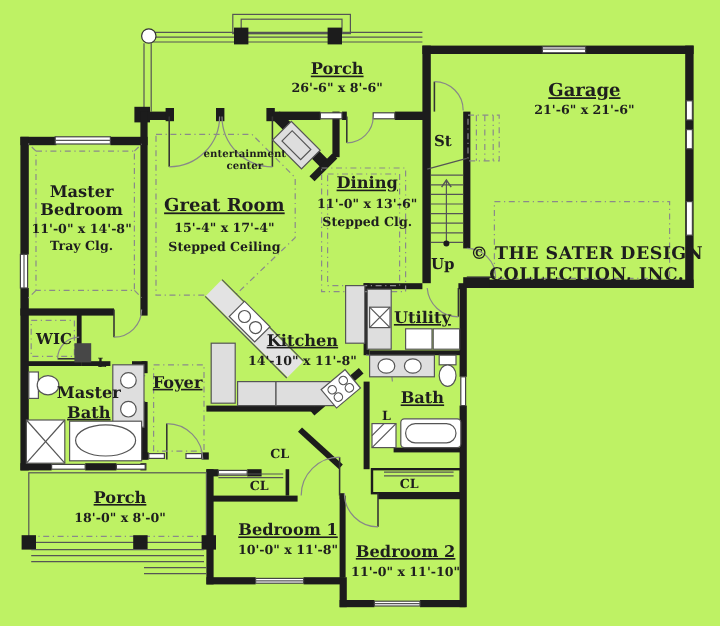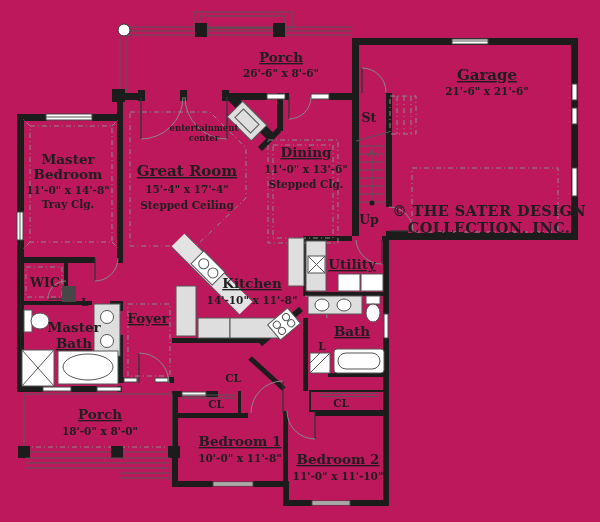--- a/index.html
+++ b/index.html
@@ -1,16 +1,16 @@
 <!DOCTYPE html>
 <html><head>
 <meta charset="utf-8">
 <style>
   html,body{margin:0;padding:0;background:#fff;}
-  .stage{position:relative;width:600px;height:522px;background:#be185d;overflow:hidden;}
+  .stage{position:relative;width:600px;height:522px;background:#bef264;overflow:hidden;}
   svg{display:block}
   .wall{fill:#1c1c1c;}
   .win{fill:#ffffff;stroke:#444;stroke-width:1;}
   .door{fill:none;stroke:#888;stroke-width:1;}
   .leaf{stroke:#333;stroke-width:1.3;}
   .dash{fill:none;stroke:#8a8a8a;stroke-width:1;stroke-dasharray:5 3 1 3;}
   .deco{fill:none;stroke:#555;stroke-width:1;}
   .fix{fill:#dedede;stroke:#555;stroke-width:1;}
   .wfix{fill:#ffffff;stroke:#555;stroke-width:1;}
   .cline{stroke:#555;stroke-width:1;}

